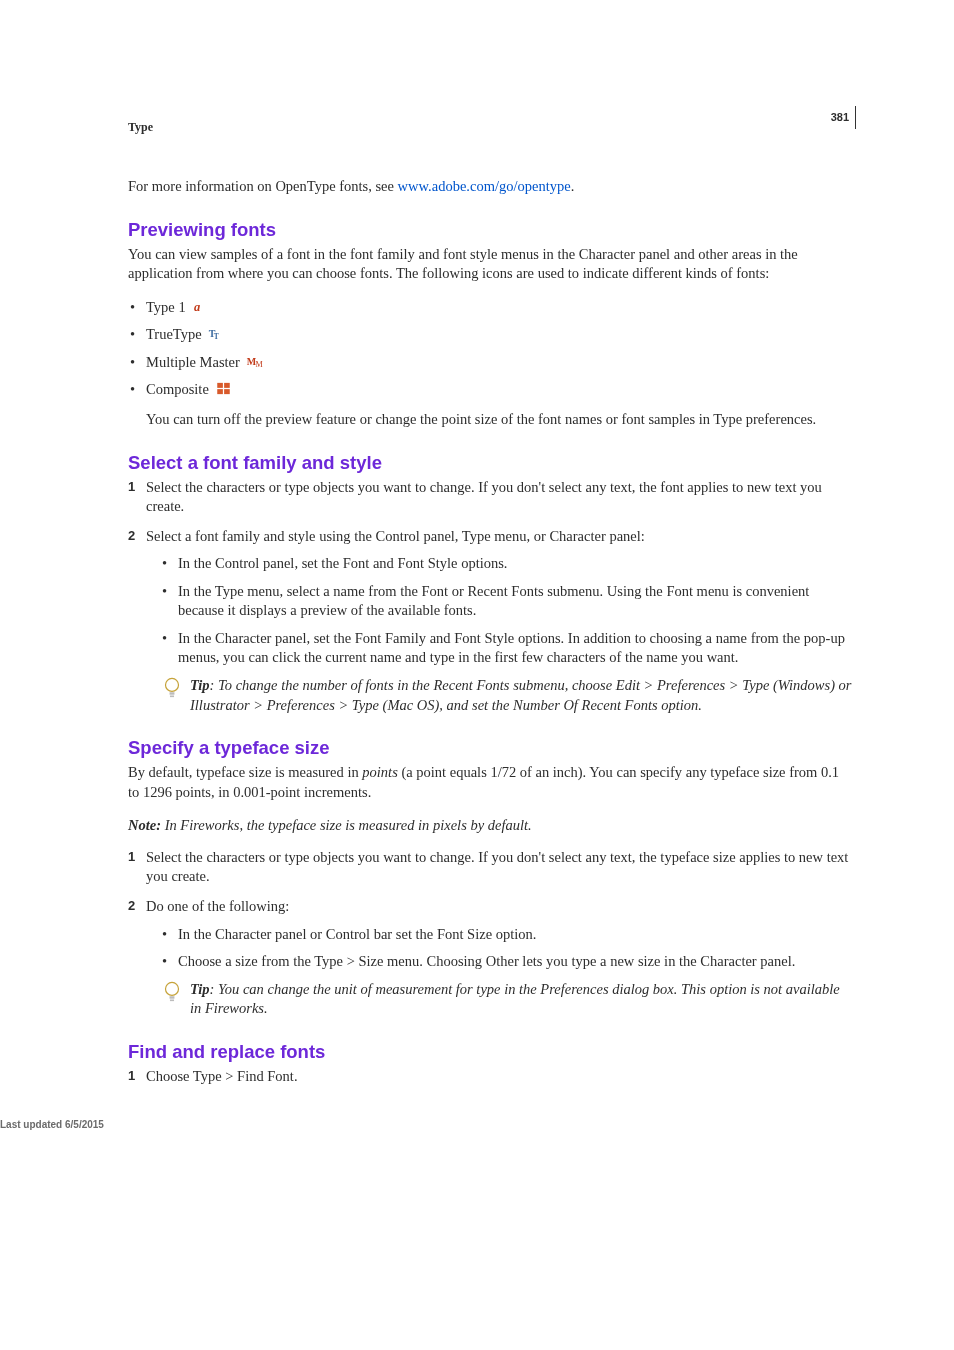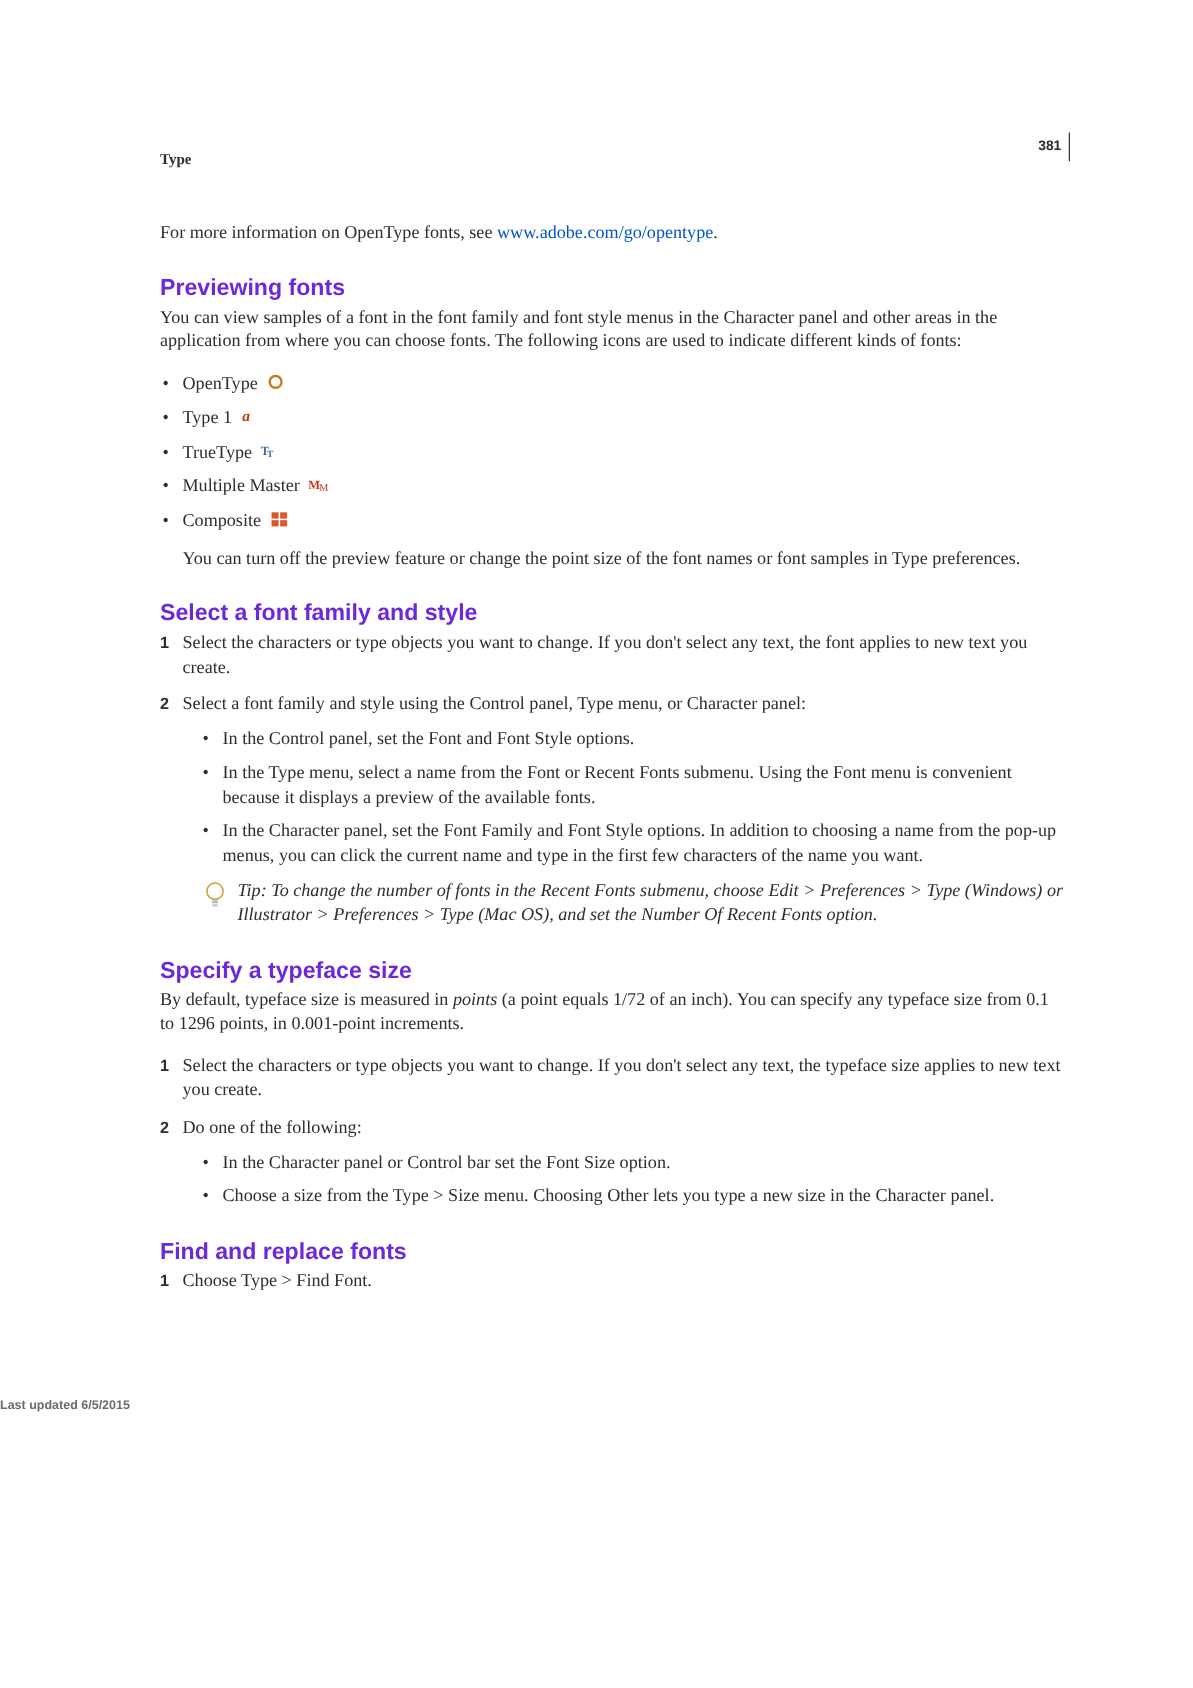--- a/index.html
+++ b/index.html
@@ -110,21 +110,21 @@
     position: relative;
     padding-left: 28px;
     font-size: 14.5px;
     line-height: 1.35;
   }
   .tip-icon-wrap {
     position: absolute;
     left: 0;
     top: 0;
   }
-  .tip strong { font-weight: 400; font-style: italic; }
+  .tip strong { font-weight: 700; font-style: italic; }
   .tip-body { font-style: italic; }
   .note {
     font-size: 14.5px;
     margin: 0 0 12px 0;
     line-height: 1.35;
   }
   .note strong { font-style: italic; }
   .note-body { font-style: italic; }
   .indent-body {
     font-size: 14.5px;
@@ -152,29 +152,20 @@
   <div class="chapter-label">Type</div>
 
   <p class="body">
     <span>For more information on OpenType fonts, see </span><a class="hyperlink">www.adobe.com/go/opentype</a><span>.</span>
   </p>
 
   <h2 class="section">Previewing fonts</h2>
   <p class="body">You can view samples of a font in the font family and font style menus in the Character panel and other areas in the application from where you can choose fonts. The following icons are used to indicate different kinds of fonts:</p>
 
   <ul class="bullets">
-    <li>
-      <span>OpenType</span>
-      <span class="li-icon">
-        <svg class="font-glyph" width="15" height="15" viewBox="0 0 24 24">
-            <path fill="#c87c1e" d="M4 4h16v16H4zM8 8v8h8V8z" fill-opacity="0"></path>
-            <path fill="#c87c1e" d="M12 3c5 0 9 4 9 9s-4 9-9 9-9-4-9-9 4-9 9-9zm0 3c-3.3 0-6 2.7-6 6s2.7 6 6 6 6-2.7 6-6-2.7-6-6-6z"></path>
-          </svg>
-      </span>
-    </li>
     <li>
       <span>Type 1</span>
       <span class="li-icon">
         <svg class="font-glyph" width="15" height="15" viewBox="0 0 24 24">
             <text x="3" y="19" font-family="Georgia" font-style="italic" font-weight="bold" font-size="20" fill="#c23b1a">a</text>
           </svg>
       </span>
     </li>
     <li>
       <span>TrueType</span>
@@ -230,30 +221,43 @@
         </span>
         <strong>Tip</strong><span class="tip-body">: To change the number of fonts in the Recent Fonts submenu, choose Edit &gt; Preferences &gt; Type (Windows) or Illustrator &gt; Preferences &gt; Type (Mac OS), and set the Number Of Recent Fonts option.</span>
       </div>
     </li>
   </ol>
 
   <h2 class="section">Specify a typeface size</h2>
   <p class="body">
     <span>By default, typeface size is measured in </span><em>points</em><span> (a point equals 1/72 of an inch). You can specify any typeface size from 0.1 to 1296 points, in 0.001-point increments.</span>
   </p>
+  <p class="note">
+    <strong>Note:</strong><span class="note-body"> In Fireworks, the typeface size is measured in pixels by default.</span>
+  </p>
   <ol class="numbered">
     <li>
       <span>Select the characters or type objects you want to change. If you don't select any text, the typeface size applies to new text you create.</span>
     </li>
     <li>
       <span>Do one of the following:</span>
       <ul class="sub">
         <li>In the Character panel or Control bar set the Font Size option.</li>
         <li>Choose a size from the Type &gt; Size menu. Choosing Other lets you type a new size in the Character panel.</li>
       </ul>
+      <div class="tip">
+        <span class="tip-icon-wrap">
+          <svg width="20" height="26" viewBox="0 0 24 32">
+              <circle cx="12" cy="11" r="8" fill="none" stroke="#c6a33a" stroke-width="1.5"></circle>
+              <rect x="9" y="20" width="6" height="3" fill="#bcbcbc"></rect>
+              <rect x="9.5" y="24" width="5" height="2" fill="#bcbcbc"></rect>
+            </svg>
+        </span>
+        <strong>Tip</strong><span class="tip-body">: You can change the unit of measurement for type in the Preferences dialog box. This option is not available in Fireworks.</span>
+      </div>
     </li>
   </ol>
 
   <h2 class="section">Find and replace fonts</h2>
   <ol class="numbered">
     <li>
       <span>Choose Type &gt; Find Font.</span>
     </li>
   </ol>
 

